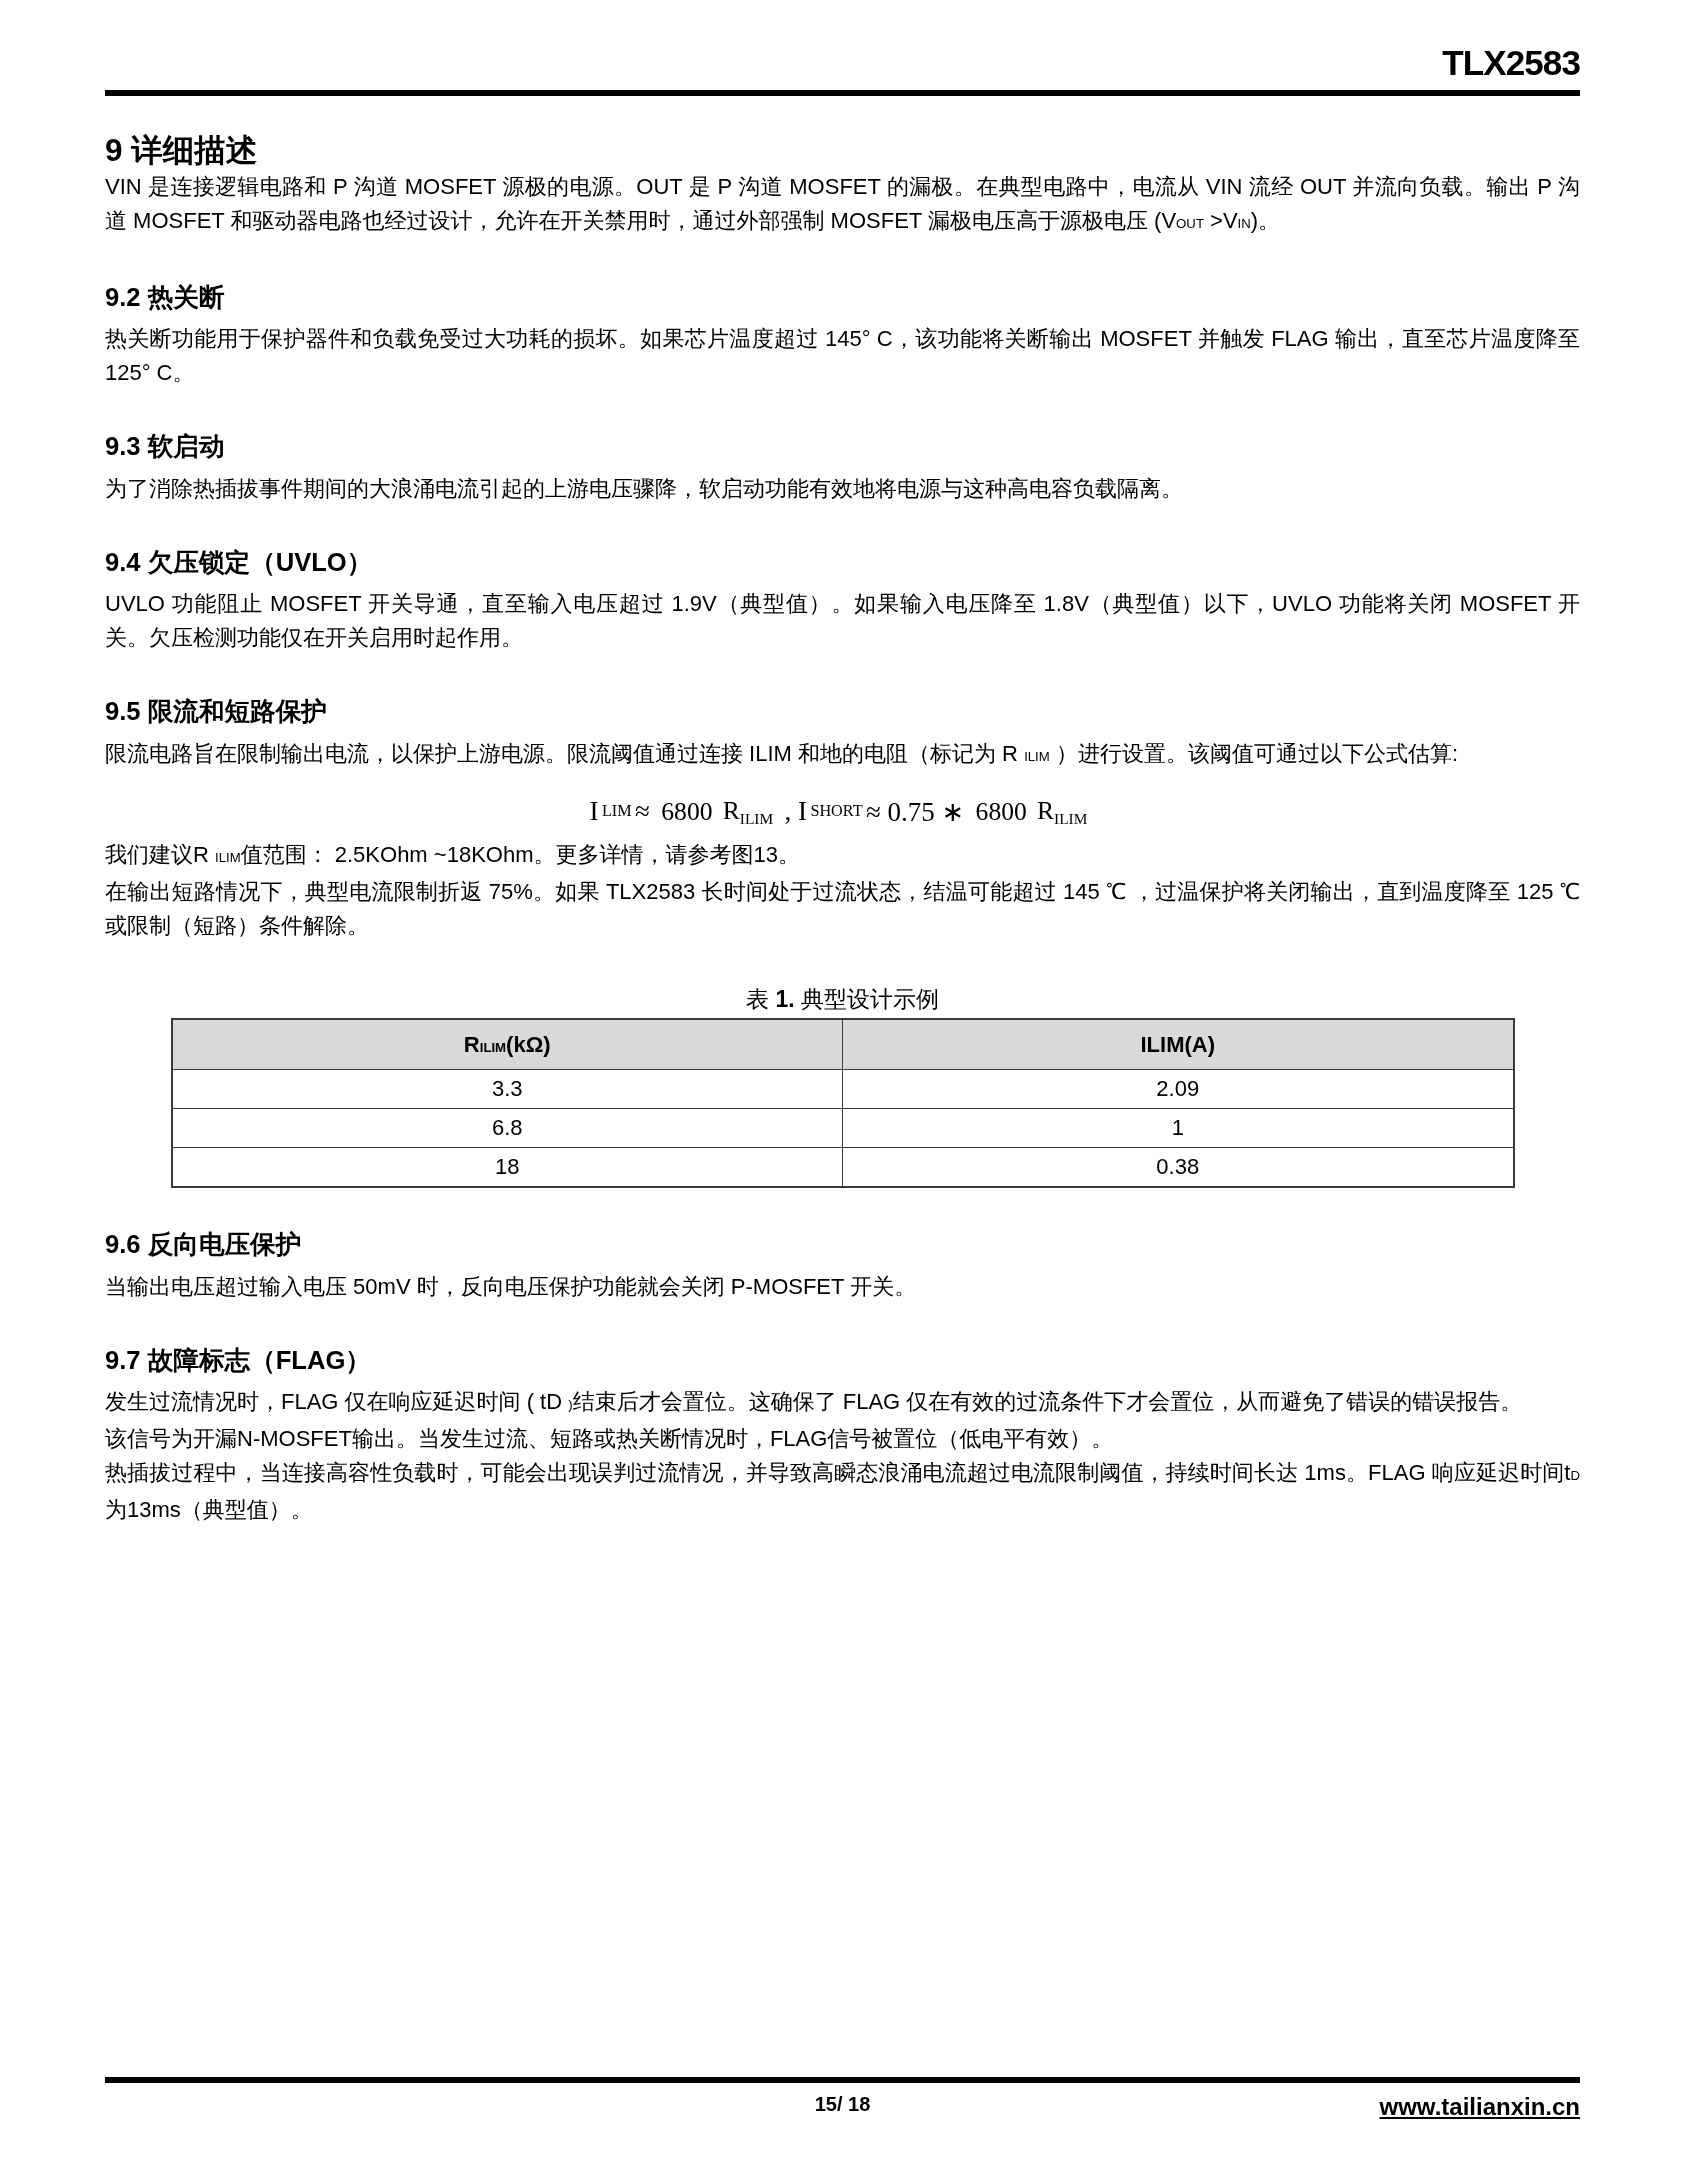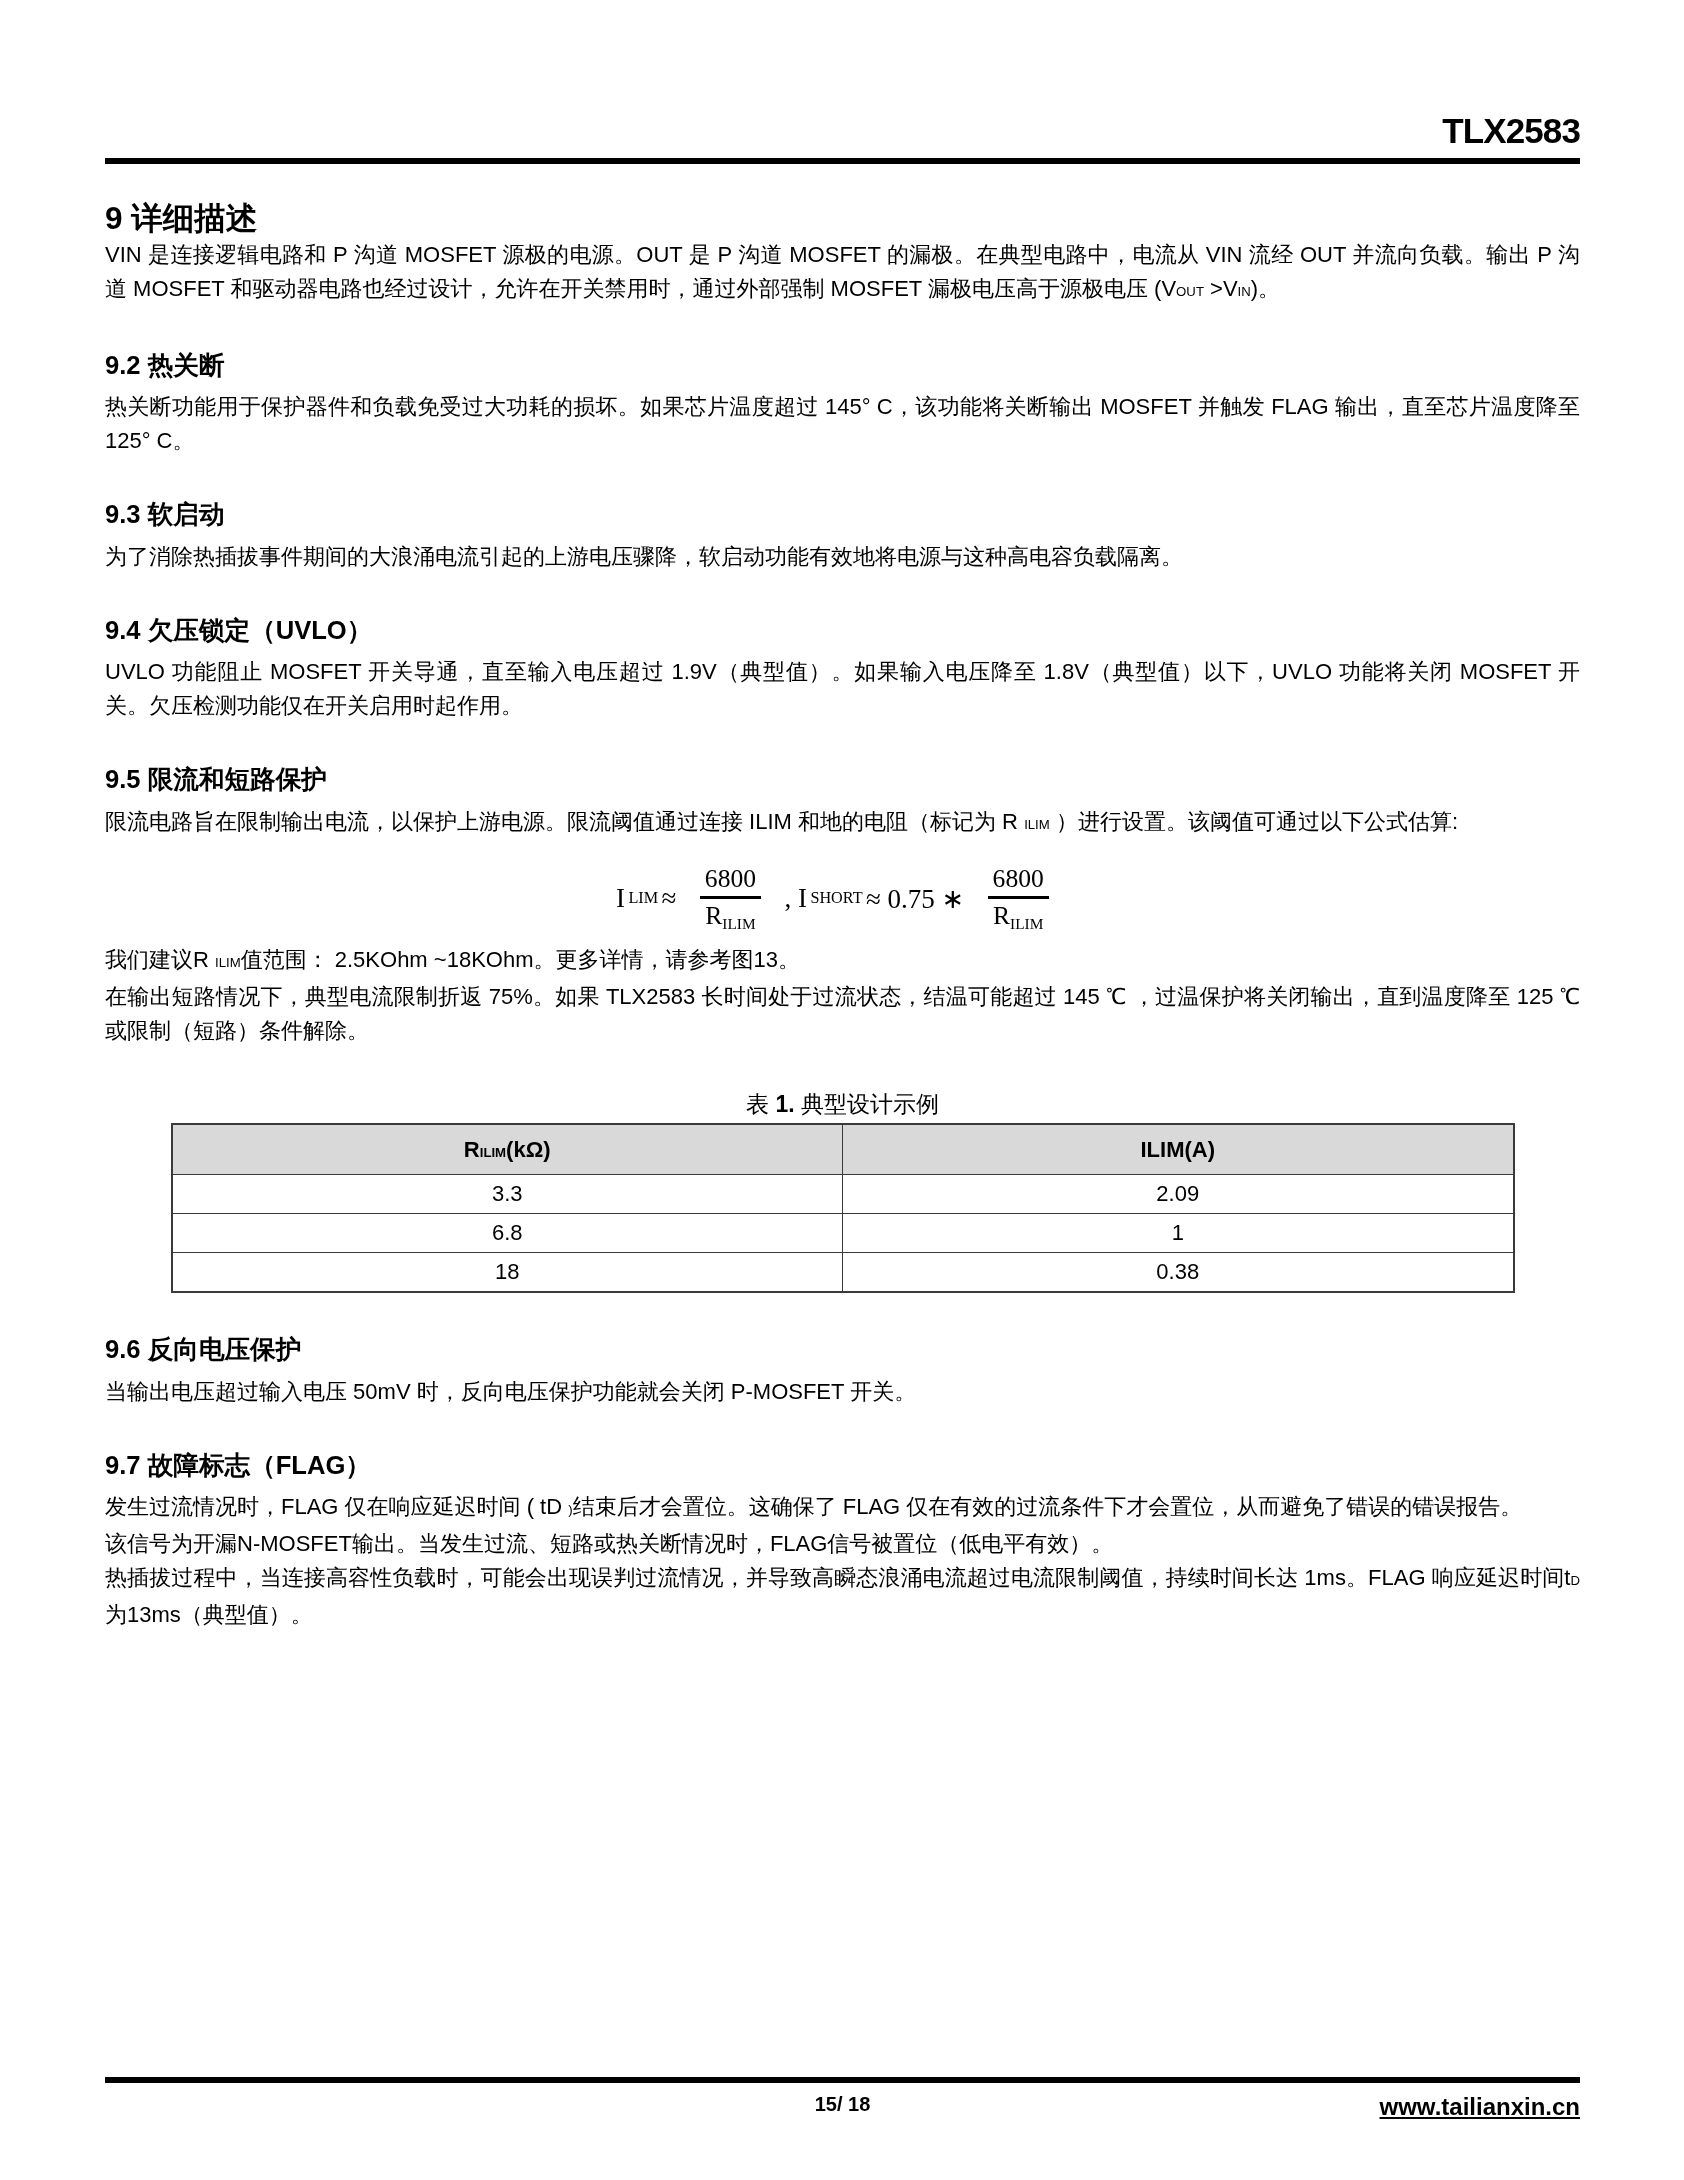--- a/index.html
+++ b/index.html
@@ -1,30 +1,30 @@
 <!DOCTYPE html>
 <html style="--table-header-bg: #d9d9d9; --table-border: #3a3a3a;font-size:13.6px"><head>
 <meta charset="utf-8">
 <style>
   html,body{margin:0;padding:0;background:#ffffff;}
   .page{position:relative;width:1685px;height:2181px;background:#fff;color:#000;
         font-family:"Liberation Sans",sans-serif;overflow:hidden;}
   .content{padding:0 105px;}
-  .masthead{padding-top:112px;text-align:right;}
+  .masthead{padding-top:44px;text-align:right;}
   .product{font-size:35px;font-weight:bold;letter-spacing:-0.9px;line-height:1.1;}
   .head-rule{height:0;border:none;border-top:6px solid #000;margin:7.7px 0 0 0;}
   .h1{font-size:31.5px;font-weight:bold;margin:36px 0 0 0;line-height:1.2;}
   .h2{font-size:25.6px;font-weight:bold;margin:41px 0 8.5px 0;line-height:1.25;}
   p.body-p{font-size:22px;line-height:34px;margin:0;text-align:justify;}
   .small{font-size:0.60em;}
   .sub{font-size:0.60em;vertical-align:-0.35em;}
   .b{font-weight:bold;}
   .formula{display:flex;align-items:center;justify-content:center;gap:3.4px;
            font-family:"Liberation Serif",serif;font-size:27px;margin:22px 0 10.2px 0;}
-  .frac{display:inline-flex;flex-direction:column;align-items:center;margin:0 20px;}
+  .frac{display:inline-flex;flex-direction:row;align-items:center;margin:0 3px;}
   .frac .num,.frac .den{font-size:25.6px;line-height:1.15;padding:0 5.1px;}
   .frac .bar{align-self:stretch;height:2.6px;background:#000;margin:2.6px 0;}
   .caption{text-align:center;font-size:23px;margin:41px 0 0 0;}
   table.dtable{width:1344px;margin:3px auto 0 auto;border-collapse:collapse;
                border:2.6px solid var(--table-border,#3a3a3a);table-layout:fixed;}
   table.dtable th,table.dtable td{border:1.7px solid var(--table-border,#3a3a3a);
                text-align:center;font-size:22px;padding:0;}
   table.dtable th{background:var(--table-header-bg,#d9d9d9);font-weight:bold;height:49px;}
   table.dtable td{height:38px;font-weight:normal;}
   .footer{position:absolute;left:105px;right:105px;top:2077px;}

